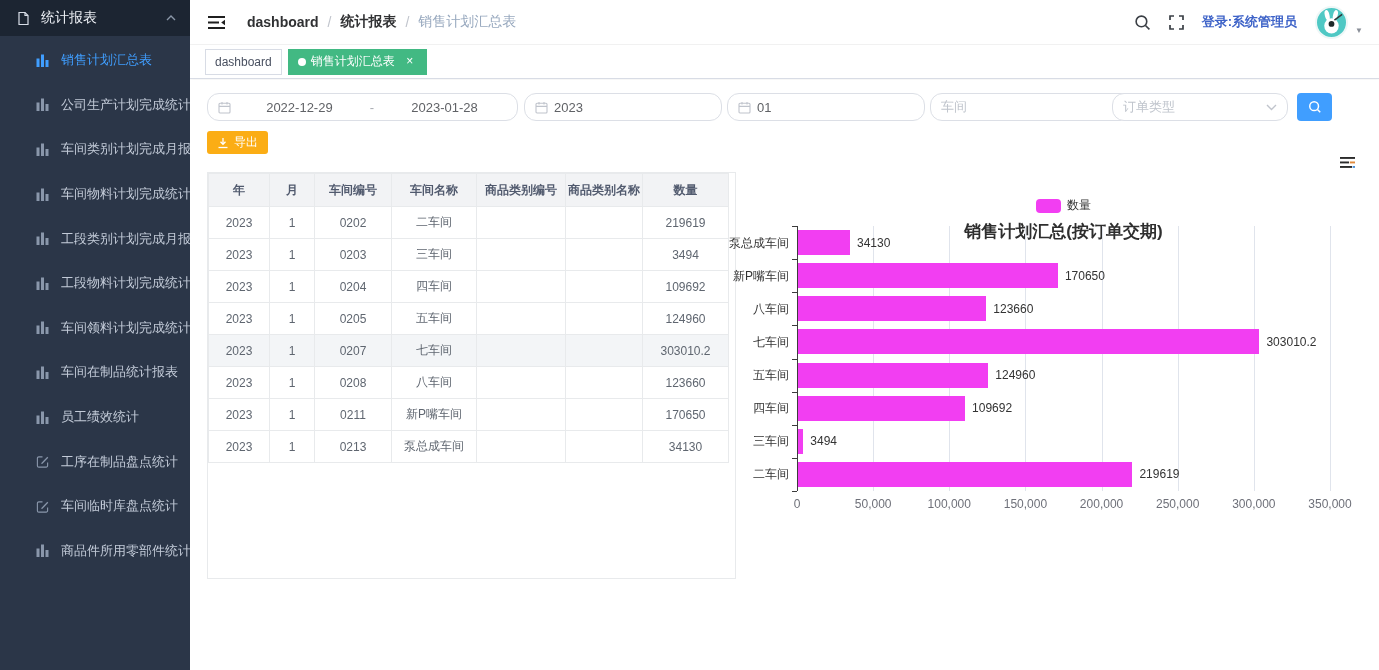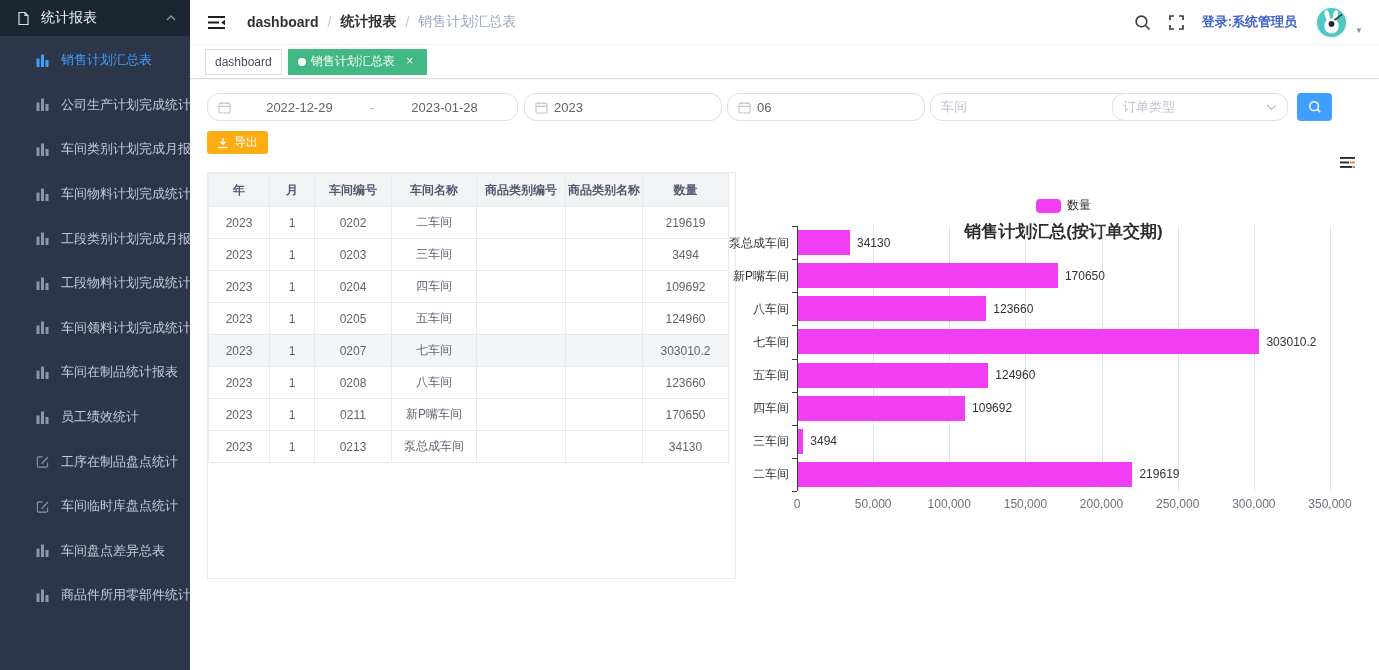--- a/index.html
+++ b/index.html
@@ -162,28 +162,20 @@
           <path d="M6 8.3 L12.2 2 l1 1 L7 9.3 l-1.4.4z" fill="currentColor" stroke="none"></path>
         </svg>
         <span class="side-label">工序在制品盘点统计</span>
       </div>
       <div class="side-item">
         <svg width="13" height="13" viewBox="0 0 14 14" fill="none" stroke="currentColor" stroke-width="1.2">
           <path d="M12.5 8v3.5A1.5 1.5 0 0 1 11 13H3a1.5 1.5 0 0 1-1.5-1.5v-8A1.5 1.5 0 0 1 3 2h4"></path>
           <path d="M6 8.3 L12.2 2 l1 1 L7 9.3 l-1.4.4z" fill="currentColor" stroke="none"></path>
         </svg>
         <span class="side-label">车间临时库盘点统计</span>
-      </div>
-      <div class="side-item">
-        <svg width="13" height="13" viewBox="0 0 13 13">
-          <rect x="0.5" y="4.5" width="3" height="8.5" fill="currentColor"></rect>
-          <rect x="5" y="0.5" width="3" height="12.5" fill="currentColor"></rect>
-          <rect x="9.5" y="6" width="3" height="7" fill="currentColor"></rect>
-        </svg>
-        <span class="side-label">车间盘点差异总表</span>
       </div>
       <div class="side-item">
         <svg width="13" height="13" viewBox="0 0 13 13">
           <rect x="0.5" y="4.5" width="3" height="8.5" fill="currentColor"></rect>
           <rect x="5" y="0.5" width="3" height="12.5" fill="currentColor"></rect>
           <rect x="9.5" y="6" width="3" height="7" fill="currentColor"></rect>
         </svg>
         <span class="side-label">商品件所用零部件统计</span>
       </div>
     </div>
@@ -271,21 +263,21 @@
           <path d="M1 5.4h11M4 1v2.4M9 1v2.4"></path>
         </svg>
       <span>2023</span>
     </div>
 
     <div class="f-input" style="left:537px; width:198px;">
       <svg width="13" height="13" viewBox="0 0 13 13" fill="none" stroke="#c0c4cc" stroke-width="1.1">
           <rect x="1" y="2.2" width="11" height="9.8" rx="1"></rect>
           <path d="M1 5.4h11M4 1v2.4M9 1v2.4"></path>
         </svg>
-      <span>06</span>
+      <span>01</span>
     </div>
 
     <div class="f-input" style="left:740px; width:206px;">
       <span class="placeholder">车间</span>
       <svg width="11" height="7" viewBox="0 0 11 7" fill="none" stroke="#c0c4cc" stroke-width="1.4">
           <path d="M1 1 L5.5 5.5 L10 1"></path>
         </svg>
     </div>
 
     <div class="f-input" style="left:922px; width:176px;">

